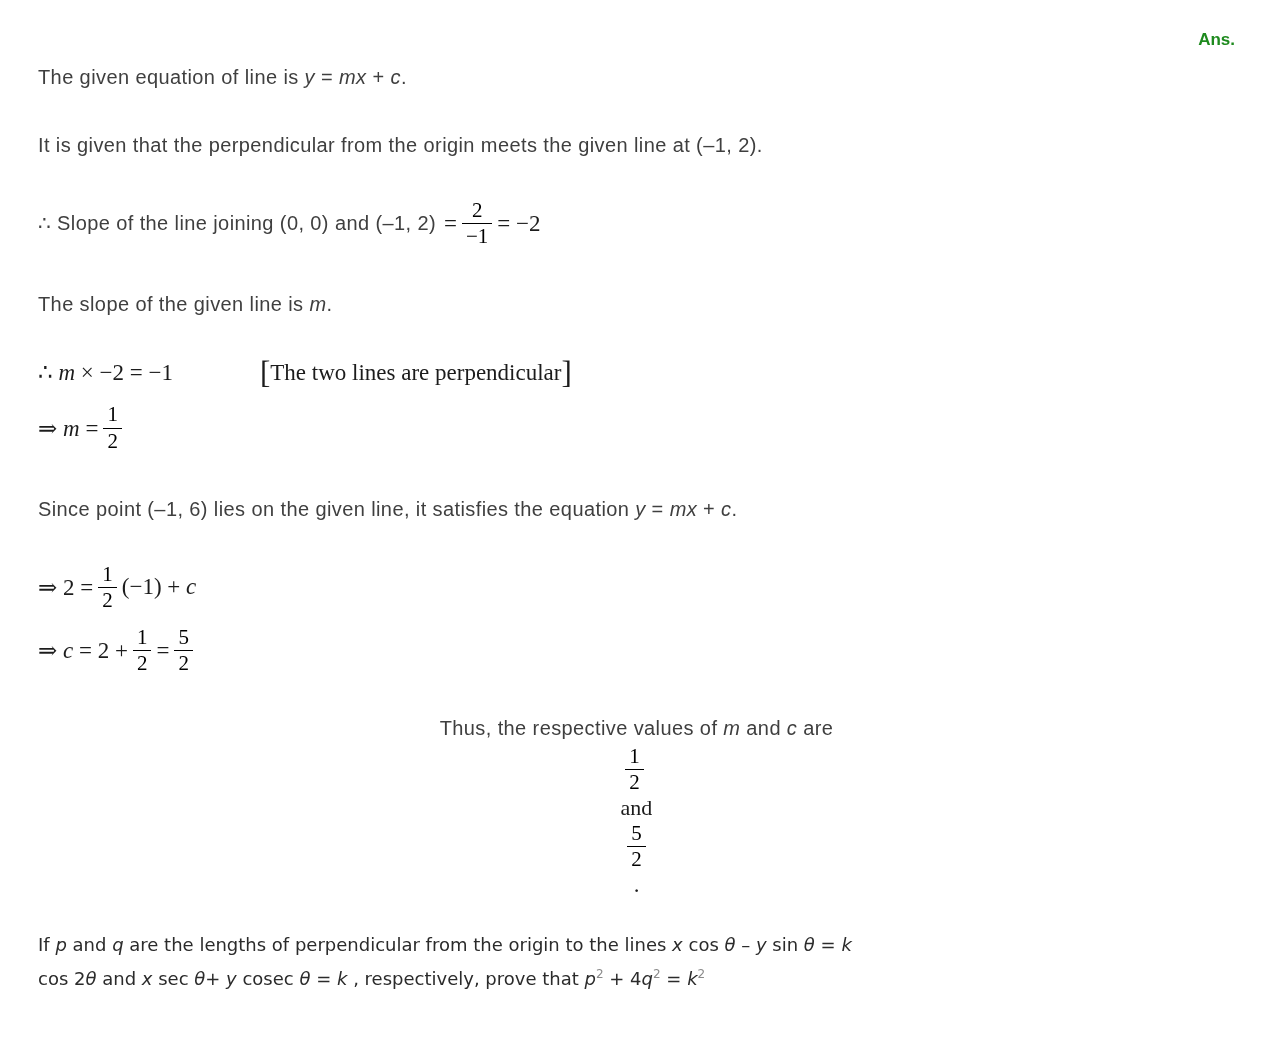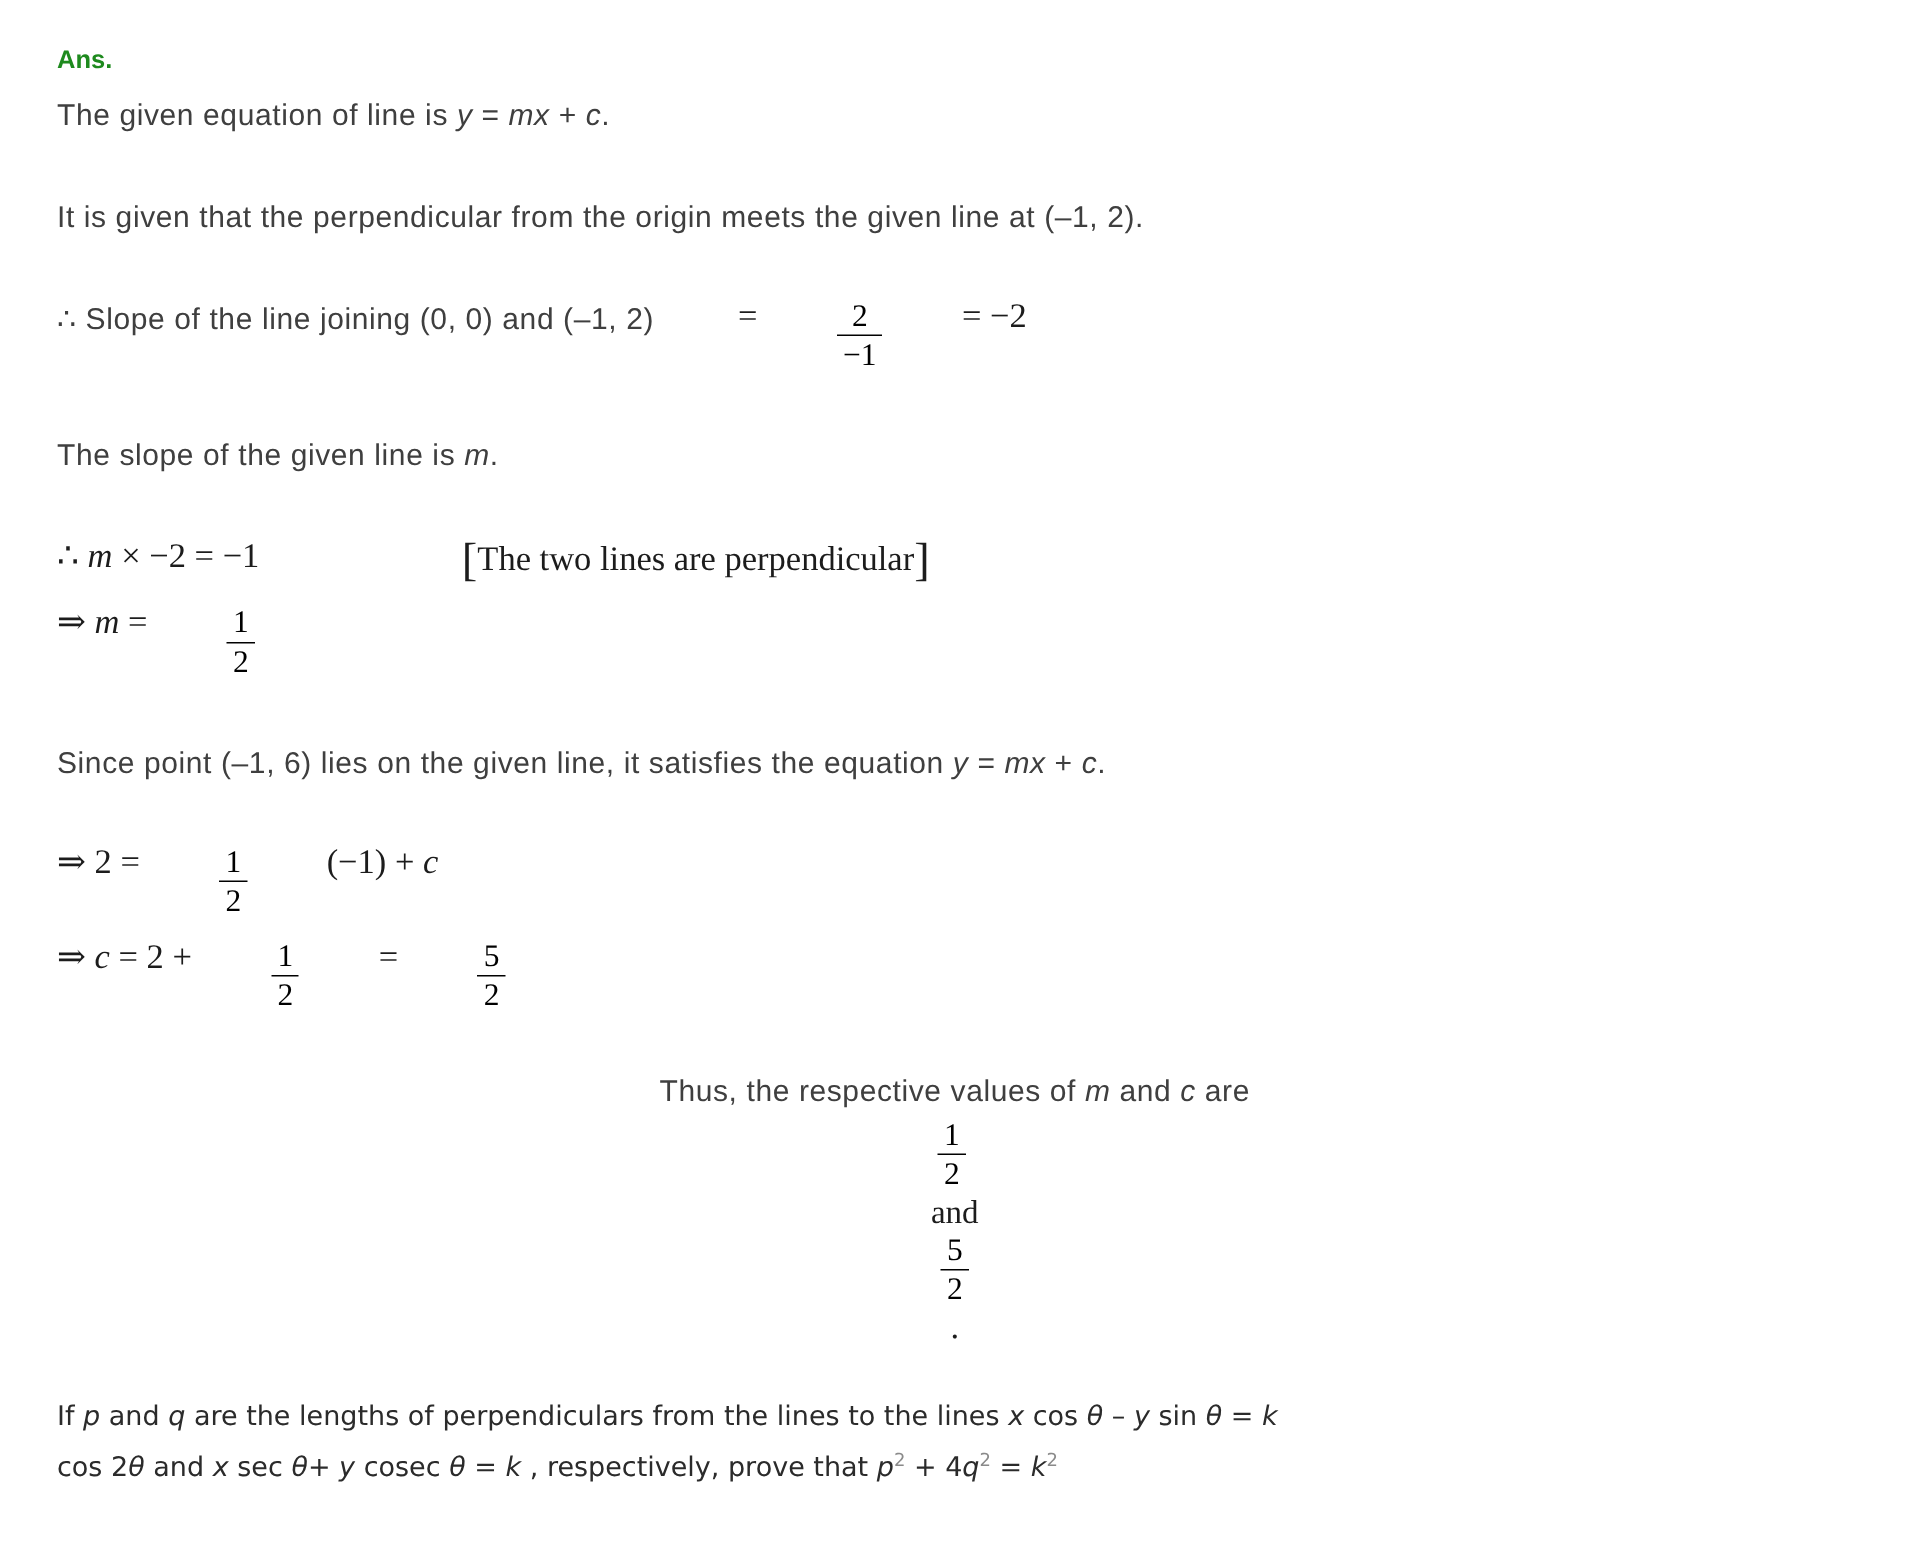--- a/index.html
+++ b/index.html
@@ -11,35 +11,36 @@
     box-sizing:border-box;
     padding:30px 40px 0 38px;
     font-family:"Liberation Sans",sans-serif;
   }
   
   .ans-label{
     color:var(--answer-label,#1e8a1e);
     font-weight:bold;
     font-size:17px;
     margin:0 0 12px 0;
+    text-align:right;
   }
   .body-p{
     font-size:20px;
     color:var(--body-text,#3f3f3f);
     letter-spacing:.4px;
     line-height:1.55;
     margin:0 0 37px 0;
   }
   .body-p .v{font-style:italic;}
   .math{
     font-family:"Liberation Serif","DejaVu Serif",serif;
     color:var(--math-text,#1c1c1c);
     font-size:23px;
   }
-  .eq-row{margin:0 0 14px 0; display:flex; gap:48px;}
+  .eq-row{margin:0 0 14px 0; display:flex; align-items:center;}
   .frac{
     display:inline-block;
     vertical-align:middle;
     text-align:center;
     font-family:"Liberation Serif","DejaVu Serif",serif;
     font-size:21px;
     line-height:1.2;
     margin:0 5px;
   }
   .frac .fnum{display:block;padding:0 4px;}
@@ -144,17 +145,17 @@
       </span>
     <span class="serif-and">and</span>
     <span class="frac">
         <span class="fnum">5</span>
         <span class="fden">2</span>
       </span>
     <span class="math">.</span>
   </div>
 
 
-  <p class="q-line"><span>If </span><span class="v">p</span><span> and </span><span class="v">q</span><span> are the lengths of perpendiculars from the lines to the lines </span><span class="v">x</span><span> cos </span><span class="v">θ</span><span> – </span><span class="v">y</span><span> sin </span><span class="v">θ</span><span> = </span><span class="v">k</span></p>
+  <p class="q-line"><span>If </span><span class="v">p</span><span> and </span><span class="v">q</span><span> are the lengths of perpendicular from the origin to the lines </span><span class="v">x</span><span> cos </span><span class="v">θ</span><span> – </span><span class="v">y</span><span> sin </span><span class="v">θ</span><span> = </span><span class="v">k</span></p>
 
   <p class="q-line"><span>cos 2</span><span class="v">θ</span><span> and </span><span class="v">x</span><span> sec </span><span class="v">θ</span><span>+ </span><span class="v">y</span><span> cosec </span><span class="v">θ</span><span> = </span><span class="v">k</span><span> , respectively, prove that </span><span class="v">p</span><sup>2</sup><span> + 4</span><span class="v">q</span><sup>2</sup><span> = </span><span class="v">k</span><sup>2</sup></p>
 
 </div>
 
 </body></html>

